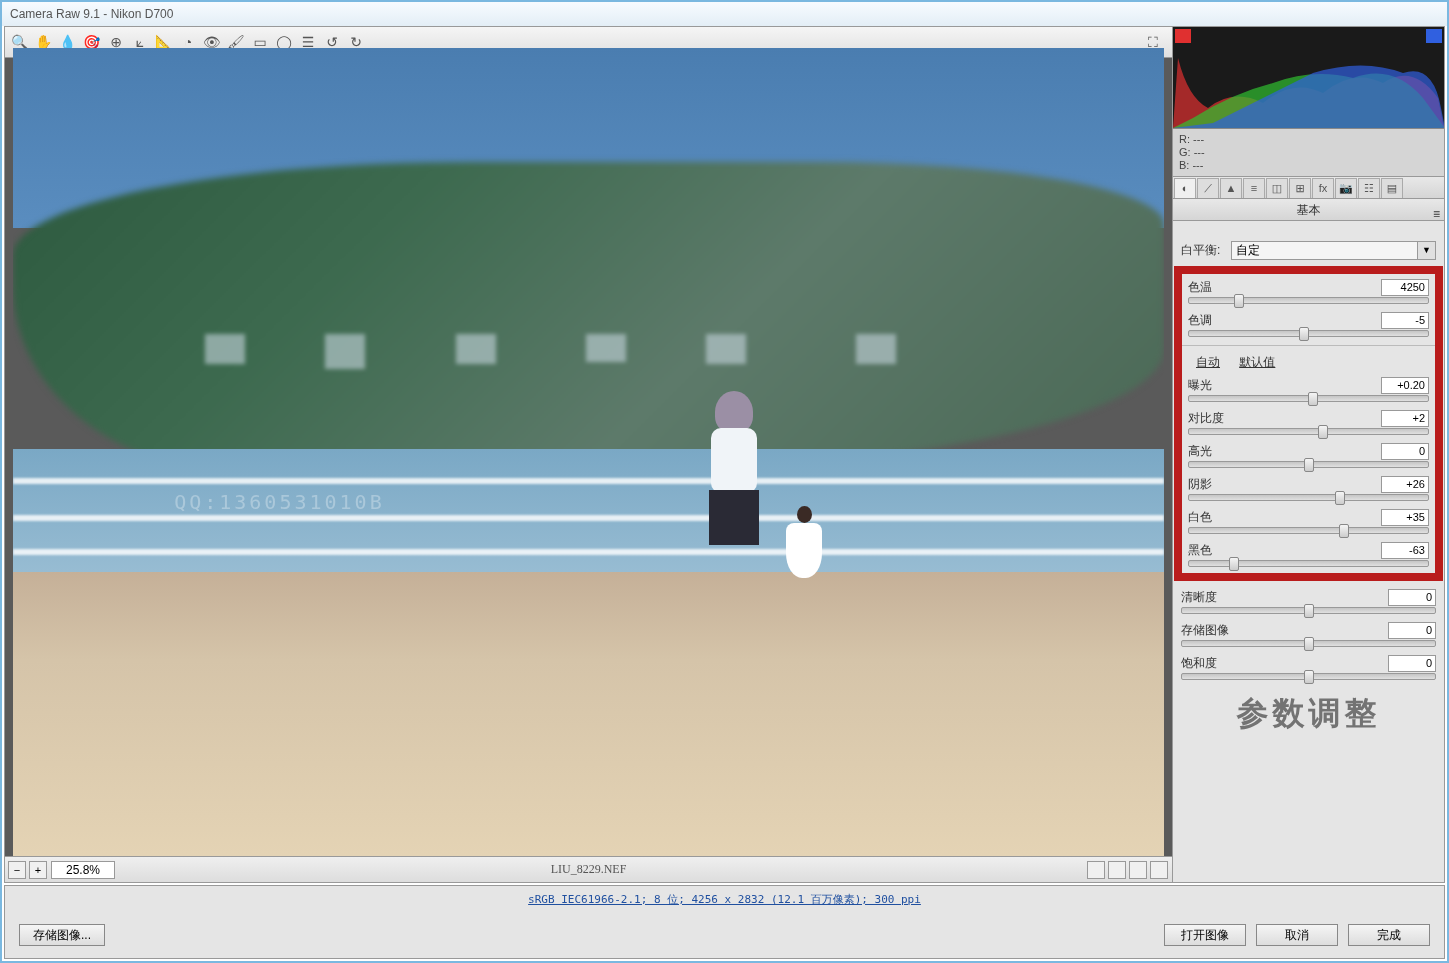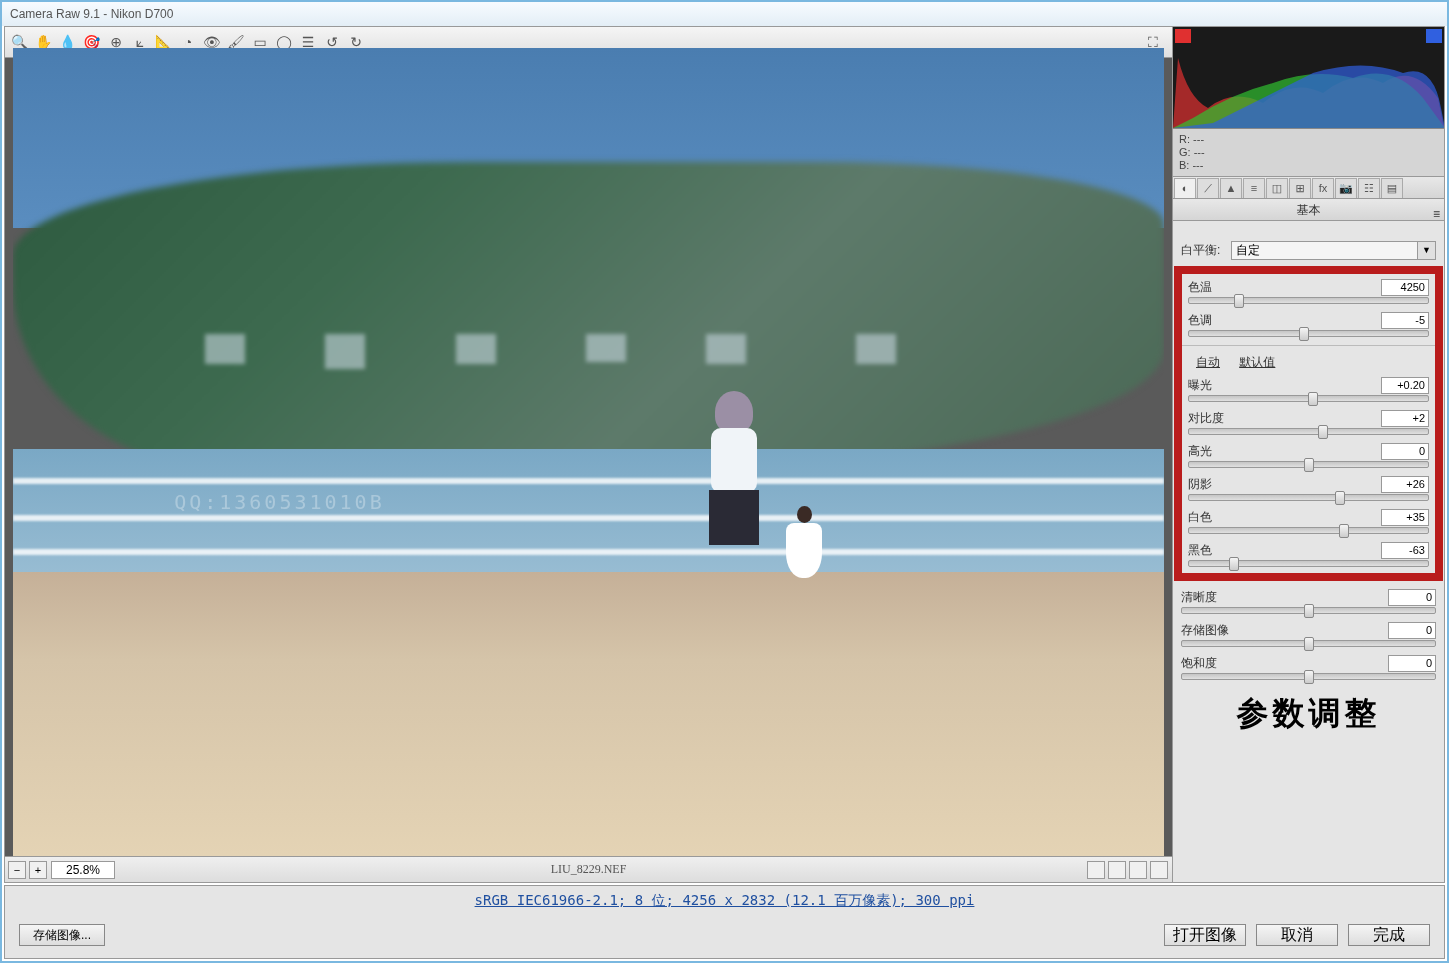--- a/index.html
+++ b/index.html
@@ -55,27 +55,27 @@
 .wb-drop { width: 18px; height: 19px; border: 1px solid #999; border-left: none; background: #e0e0e0; text-align: center; font-size: 9px; line-height: 17px; }
 .highlight-box { border: 8px solid #b91c1c; padding: 5px 6px 4px 6px; margin: 0 -7px 8px -7px; }
 .slider-row { display: flex; align-items: center; height: 16px; }
 .slider-row label { flex: 1; color: #333; font-size: 12px; }
 .slider-val { width: 48px; border: 1px solid #999; background: #fff; text-align: right; padding: 0 3px; font-size: 11px; height: 17px; line-height: 15px; }
 .slider-track { height: 7px; background: linear-gradient(#c5c5c5,#e0e0e0); border: 1px solid #999; border-radius: 2px; position: relative; margin: 2px 0 8px 0; }
 .slider-thumb { position: absolute; top: -4px; width: 10px; height: 14px; background: linear-gradient(#f5f5f5,#ccc); border: 1px solid #888; border-radius: 2px; transform: translateX(-50%); }
 .divider { height: 1px; background: #bbb; margin: 6px -6px 8px -6px; }
 .auto-row { margin-bottom: 6px; }
 .auto-link { color: #333; text-decoration: underline; font-size: 12px; margin: 0 8px; cursor: pointer; }
-.annotation { color: #000000; font-size: 32px; font-weight: bold; text-align: center; margin-top: 12px; letter-spacing: 4px; }
+.annotation { color: #737373; font-size: 32px; font-weight: bold; text-align: center; margin-top: 12px; letter-spacing: 4px; }
 
 .footer { position: absolute; left: 2px; right: 2px; bottom: 2px; height: 74px; border: 1px solid #999; background: #e5e5e5; }
 .save-btn { position: absolute; left: 14px; top: 38px; width: 86px; height: 22px; border: 1px solid #888; background: linear-gradient(#f5f5f5,#ddd); font-size: 12px; }
-.profile-link { position: absolute; left: 50%; top: 6px; transform: translateX(-50%); color: #2050a0; text-decoration: underline; font-size: 14px; cursor: pointer; font-family: monospace; }
+.profile-link { position: absolute; left: 50%; top: 6px; transform: translateX(-50%); color: #2050a0; text-decoration: underline; font-size: 11px; cursor: pointer; font-family: monospace; }
 .footer-btns { position: absolute; right: 14px; top: 38px; display: flex; gap: 10px; }
-.ftr-btn { width: 82px; height: 22px; border: 1px solid #888; background: linear-gradient(#f5f5f5,#ddd); font-size: 16px; }
+.ftr-btn { width: 82px; height: 22px; border: 1px solid #888; background: linear-gradient(#f5f5f5,#ddd); font-size: 12px; }
 </style>
 </head>
 <body>
 
 <div class="titlebar">Camera Raw 9.1  -  Nikon D700</div>
 
 <div class="main-content">
   <div class="left-panel">
     <div class="toolbar">
       <div class="tool-btn">🔍</div>

